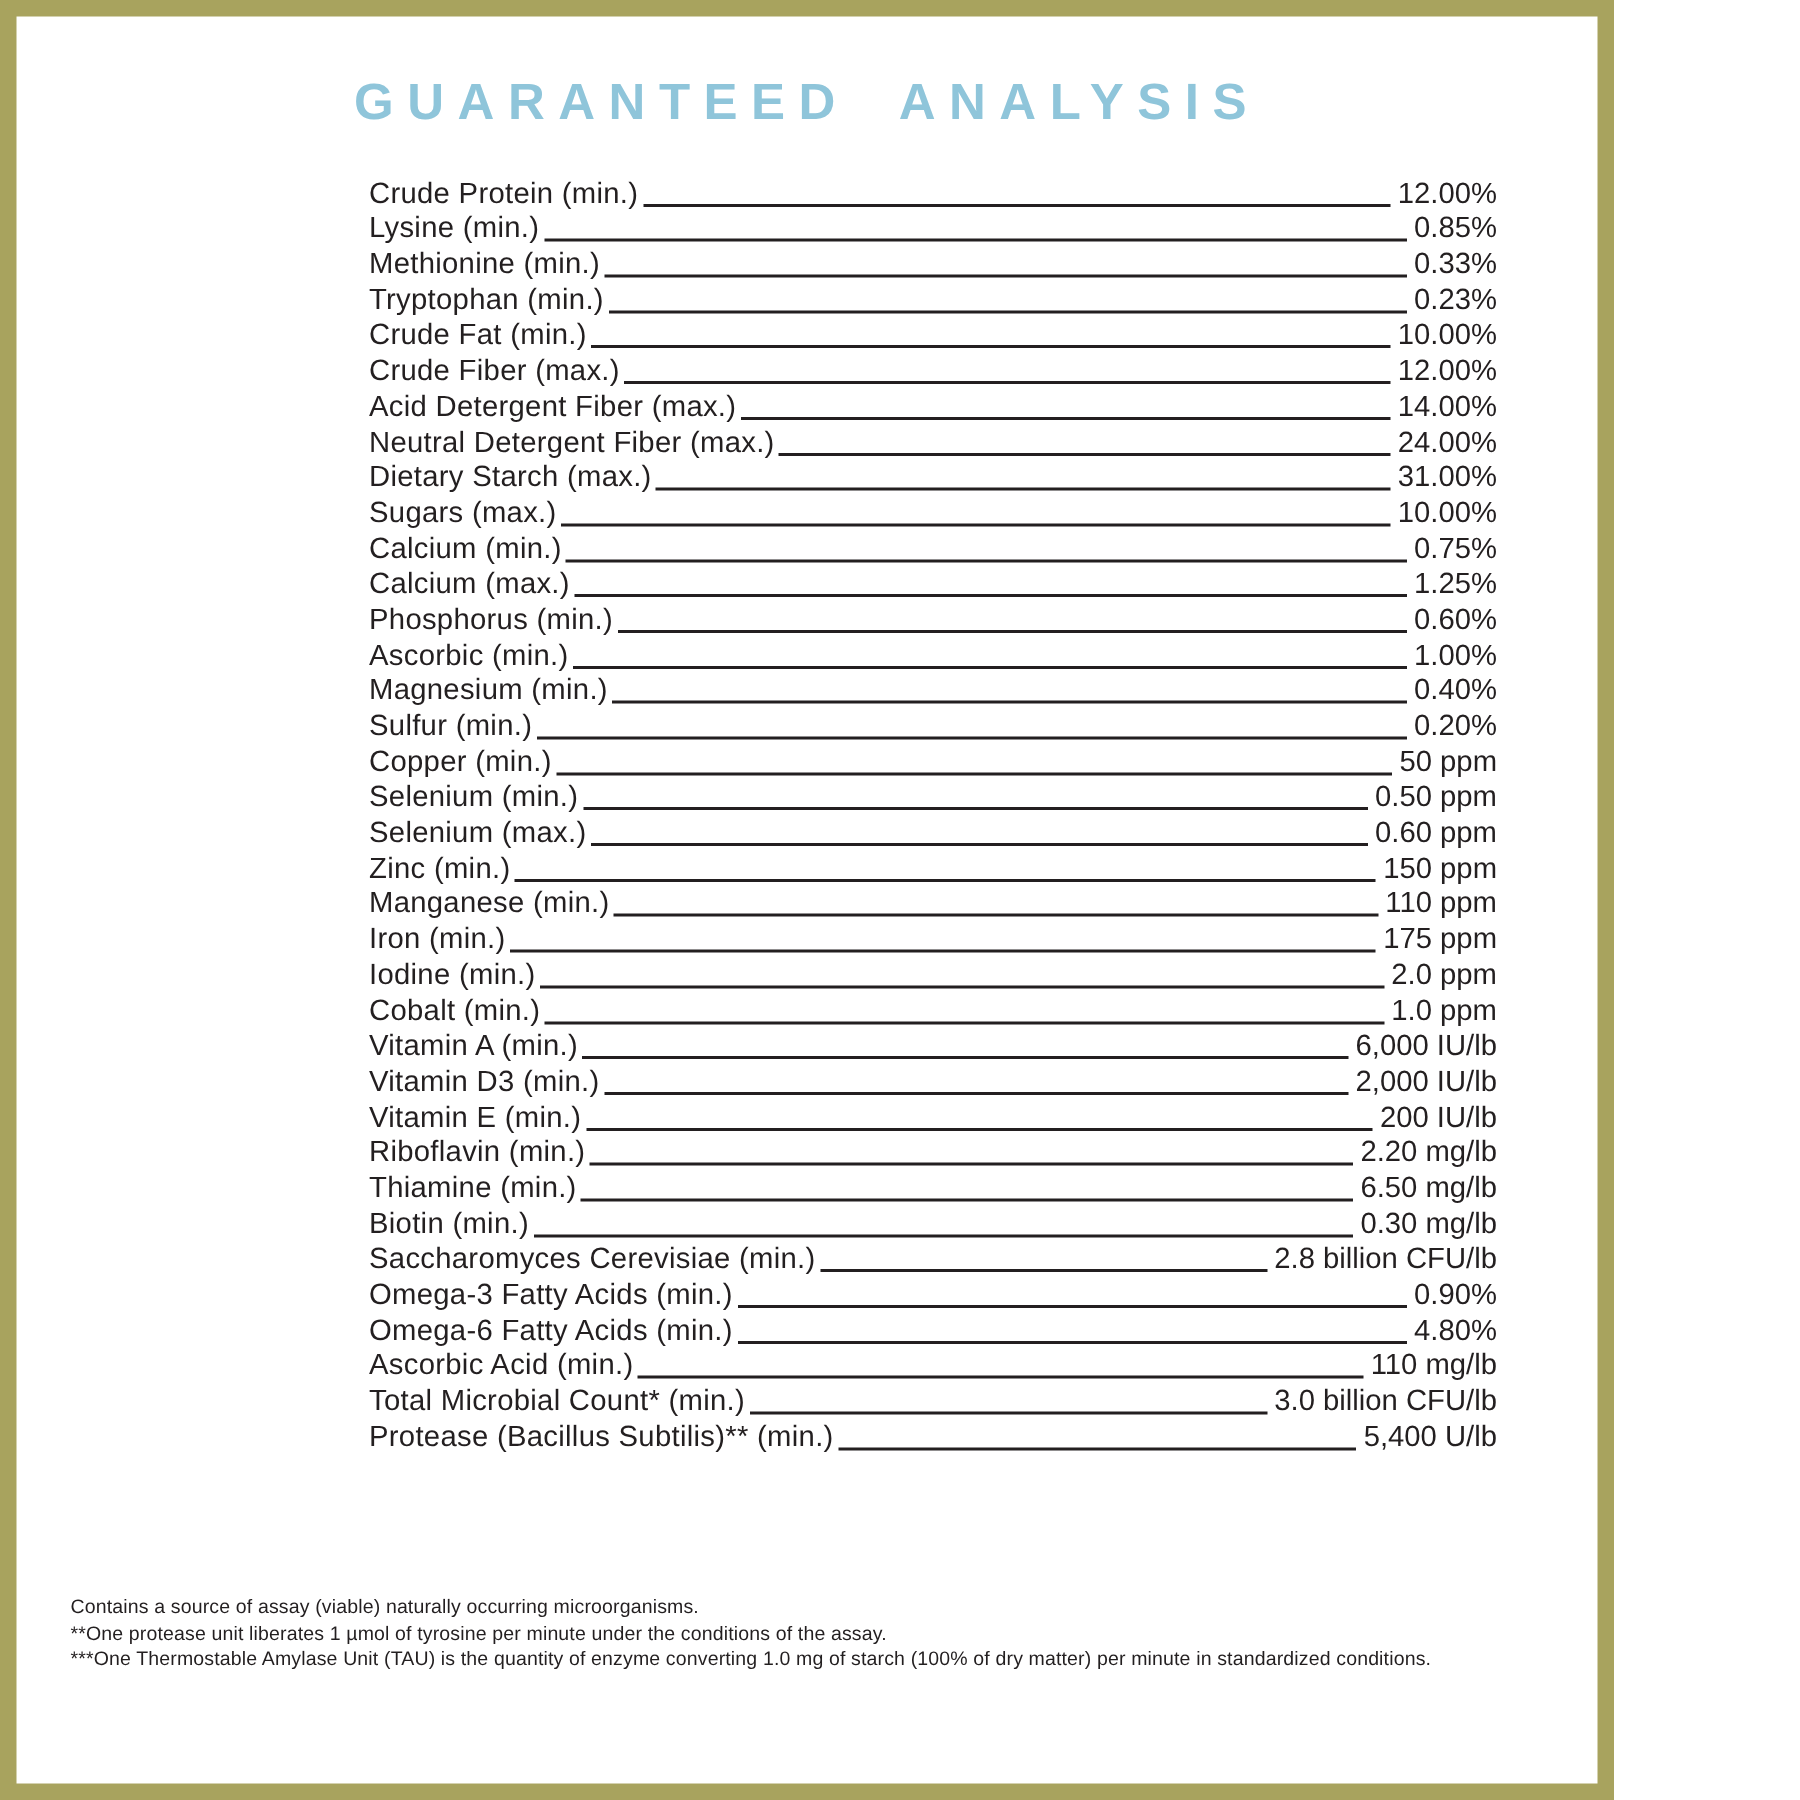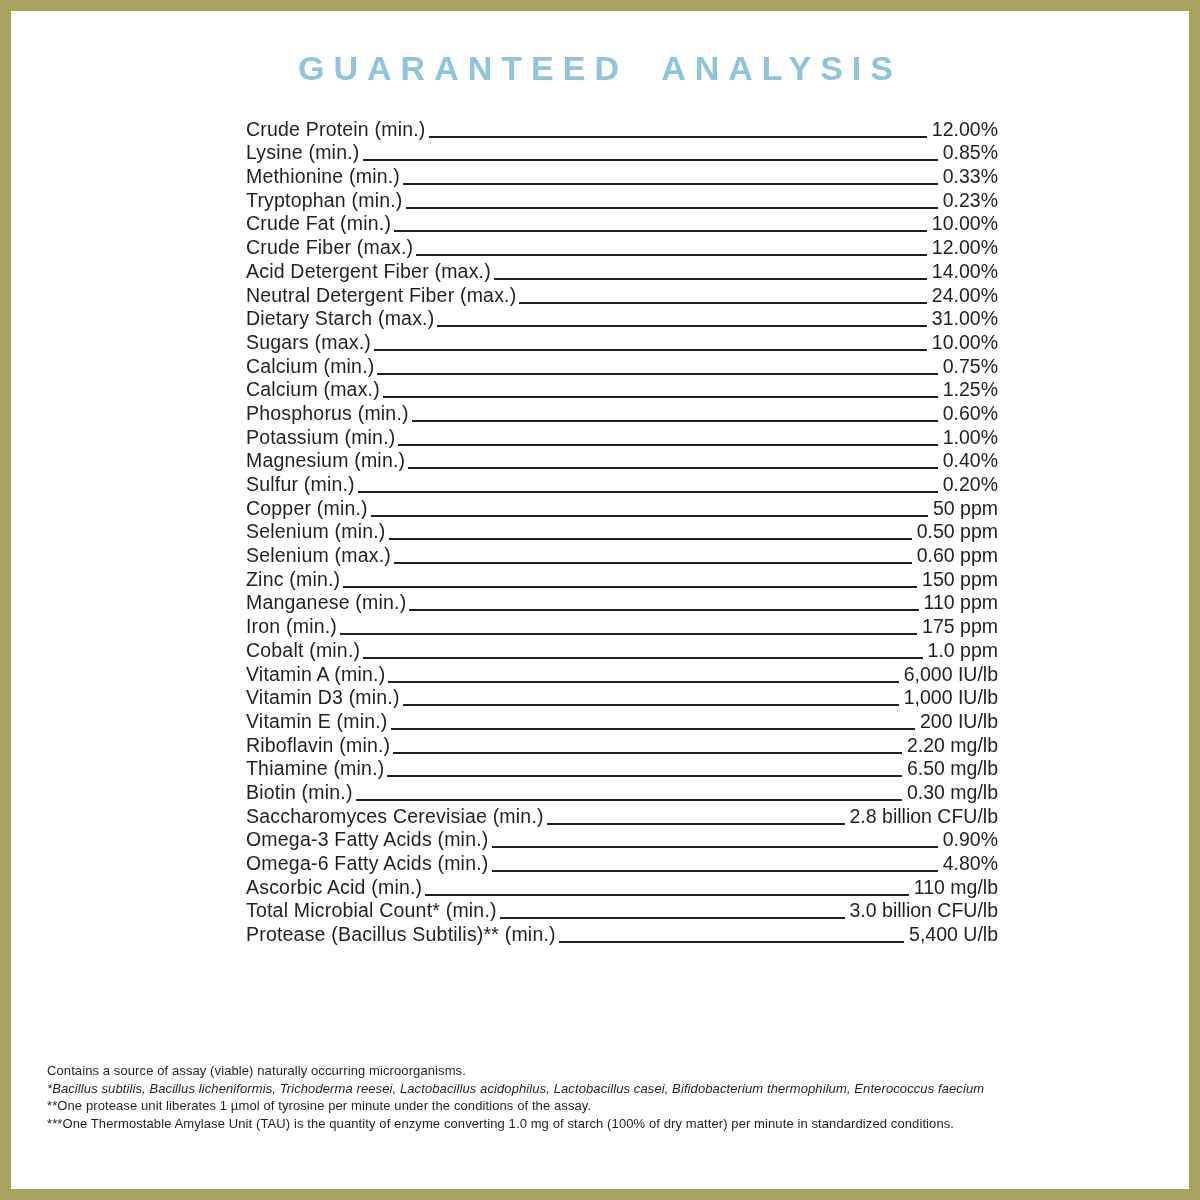--- a/index.html
+++ b/index.html
@@ -9,21 +9,21 @@
   }
   * { box-sizing: border-box; }
   html, body {
     margin: 0;
     padding: 0;
     background: #ffffff;
     font-family: "Liberation Sans", sans-serif;
   }
   .page {
     position: relative;
-    width: 1200px;
+    width: 1076px;
     height: 1200px;
     background: #ffffff;
     border: 11px solid var(--border);
     overflow: hidden;
   }
   .title {
     position: absolute;
     top: 38px;
     left: 0;
     right: 0;
@@ -161,21 +161,21 @@
     <span class="value">1.25%</span>
   </div>
 
   <div class="row">
     <span class="label">Phosphorus (min.)</span>
     <span class="leader"></span>
     <span class="value">0.60%</span>
   </div>
 
   <div class="row">
-    <span class="label">Potassium (min.)</span>
+    <span class="label">Ascorbic (min.)</span>
     <span class="leader"></span>
     <span class="value">1.00%</span>
   </div>
 
   <div class="row">
     <span class="label">Magnesium (min.)</span>
     <span class="leader"></span>
     <span class="value">0.40%</span>
   </div>
 
@@ -214,37 +214,42 @@
     <span class="leader"></span>
     <span class="value">110 ppm</span>
   </div>
 
   <div class="row">
     <span class="label">Iron (min.)</span>
     <span class="leader"></span>
     <span class="value">175 ppm</span>
   </div>
 
+  <div class="row">
+    <span class="label">Iodine (min.)</span>
+    <span class="leader"></span>
+    <span class="value">2.0 ppm</span>
+  </div>
 
   <div class="row">
     <span class="label">Cobalt (min.)</span>
     <span class="leader"></span>
     <span class="value">1.0 ppm</span>
   </div>
 
   <div class="row">
     <span class="label">Vitamin A (min.)</span>
     <span class="leader"></span>
     <span class="value">6,000 IU/lb</span>
   </div>
 
   <div class="row">
     <span class="label">Vitamin D3 (min.)</span>
     <span class="leader"></span>
-    <span class="value">1,000 IU/lb</span>
+    <span class="value">2,000 IU/lb</span>
   </div>
 
   <div class="row">
     <span class="label">Vitamin E (min.)</span>
     <span class="leader"></span>
     <span class="value">200 IU/lb</span>
   </div>
 
   <div class="row">
     <span class="label">Riboflavin (min.)</span>
@@ -297,19 +302,18 @@
   <div class="row">
     <span class="label">Protease (Bacillus Subtilis)** (min.)</span>
     <span class="leader"></span>
     <span class="value">5,400 U/lb</span>
   </div>
 
 </div>
   <div class="footnotes" id="footnotes">
   <p class="footnote">Contains a source of assay (viable) naturally occurring microorganisms.</p>
 
-  <p class="footnote italic">*Bacillus subtilis, Bacillus licheniformis, Trichoderma reesei, Lactobacillus acidophilus, Lactobacillus casei, Bifidobacterium thermophilum, Enterococcus faecium</p>
 
   <p class="footnote">**One protease unit liberates 1 µmol of tyrosine per minute under the conditions of the assay.</p>
 
   <p class="footnote">***One Thermostable Amylase Unit (TAU) is the quantity of enzyme converting 1.0 mg of starch (100% of dry matter) per minute in standardized conditions.</p>
 </div>
 </div>
 
 </body></html>

